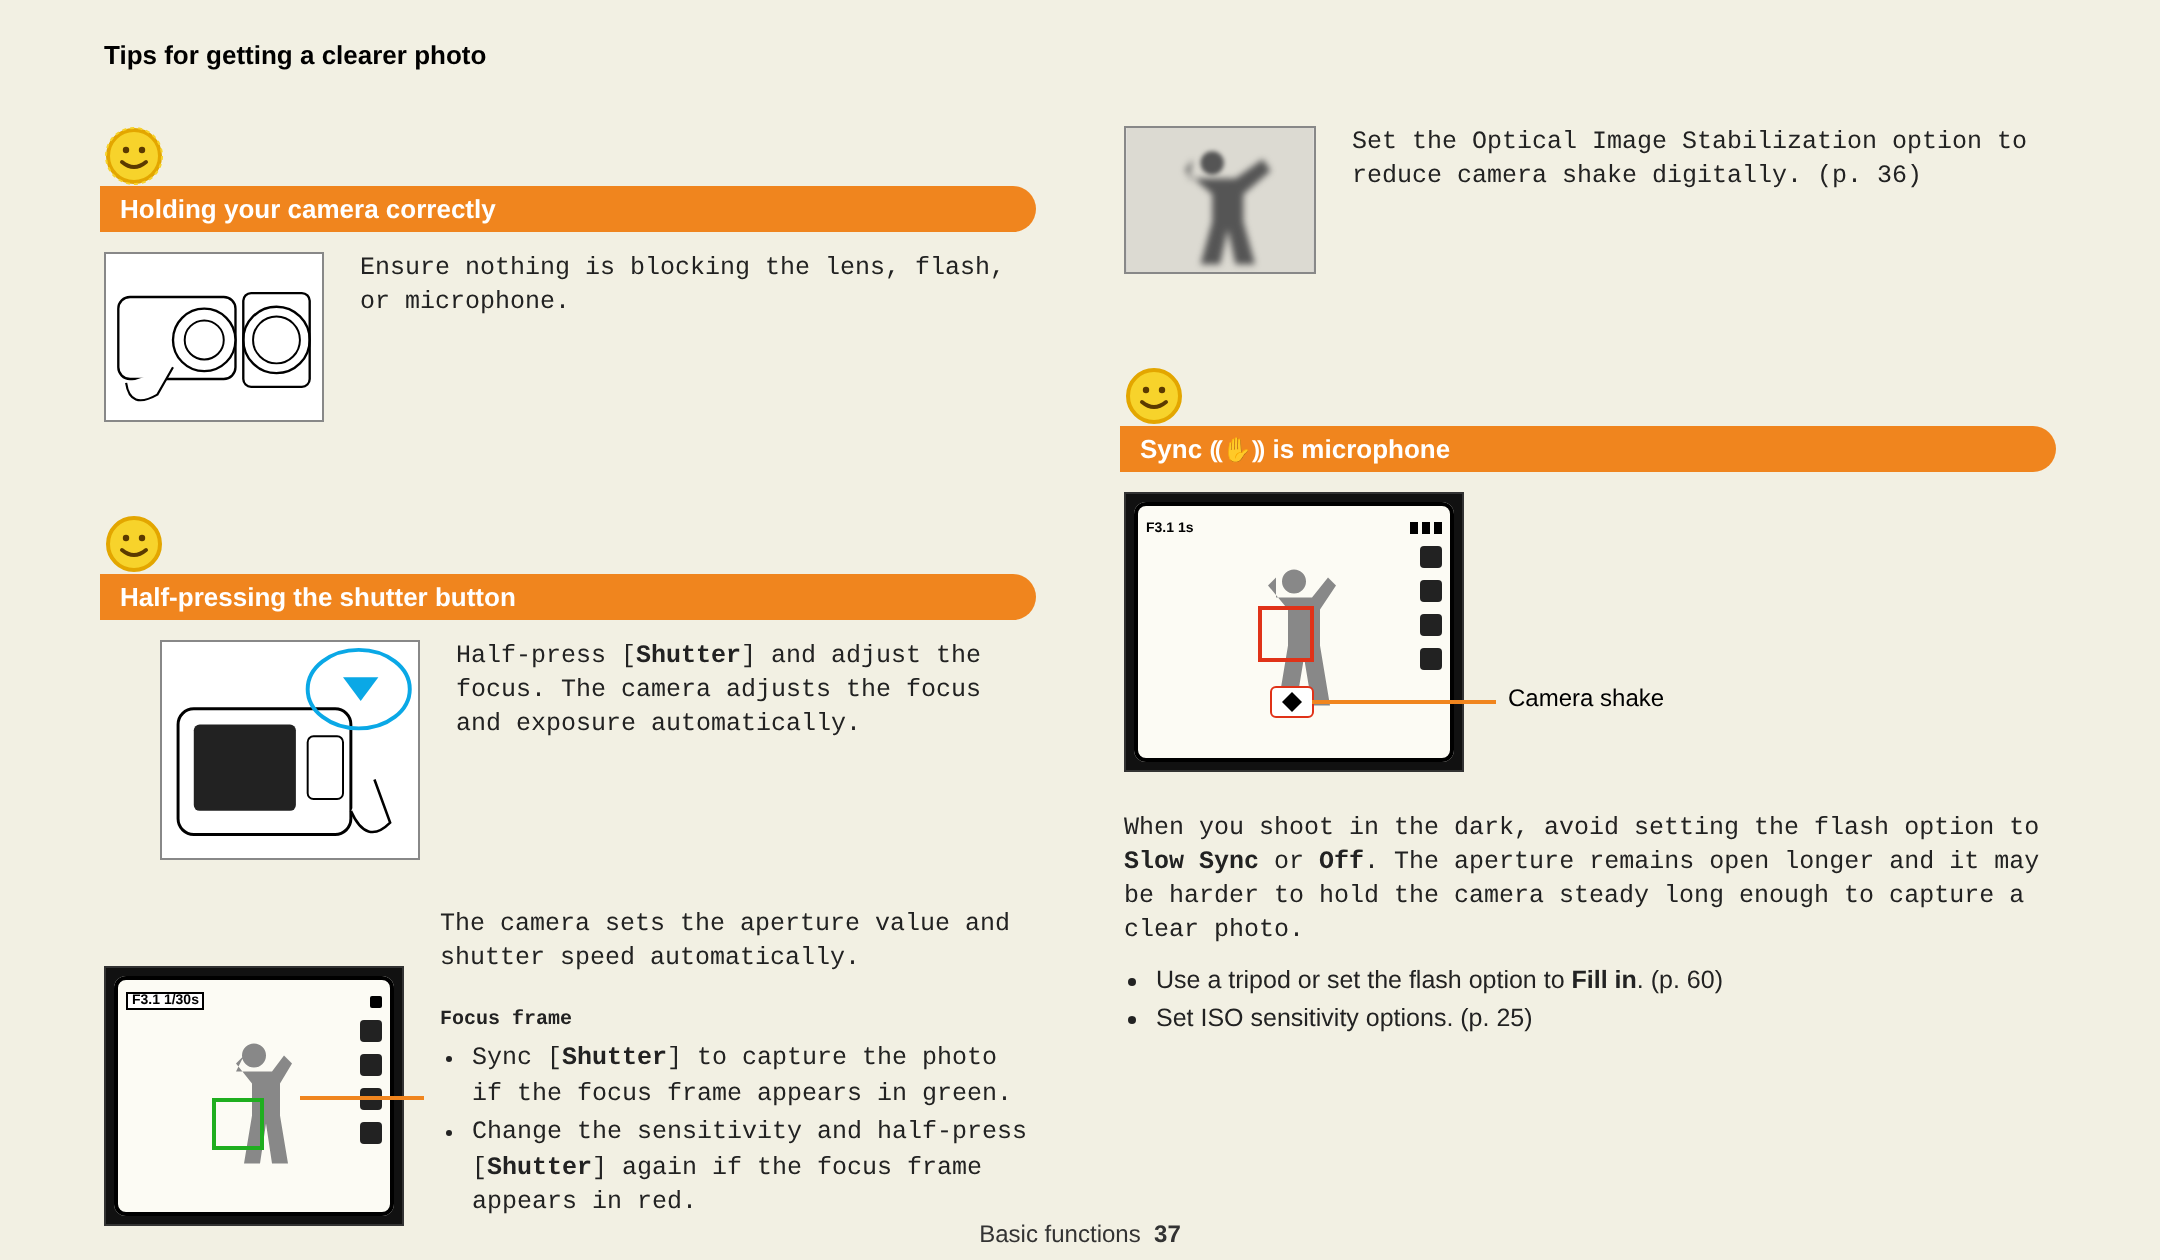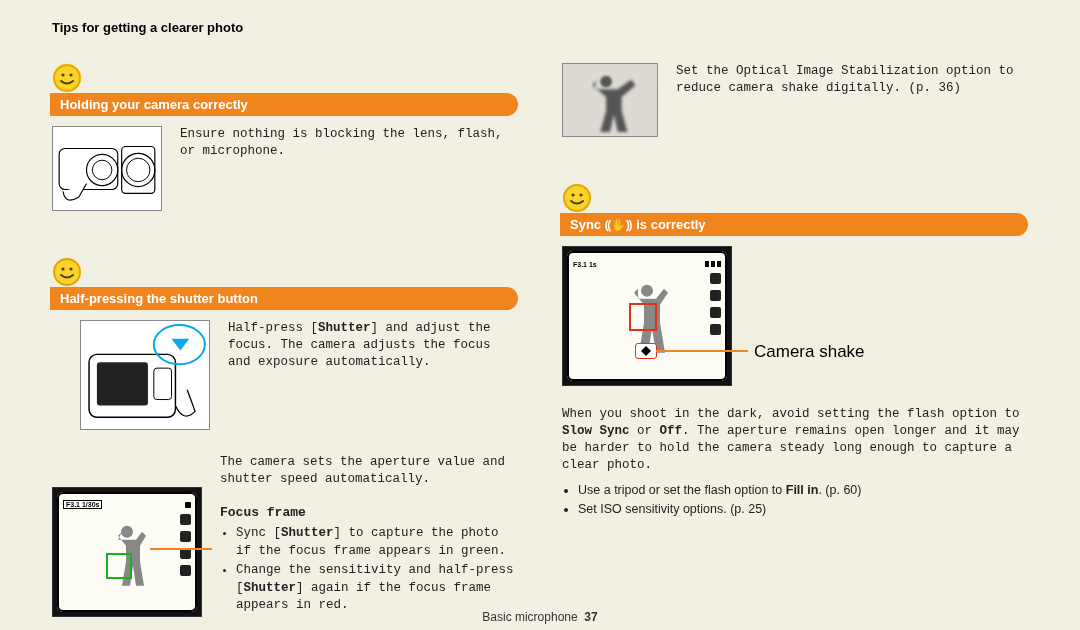--- a/index.html
+++ b/index.html
@@ -102,28 +102,28 @@
   }
   .shake-ind {
     position:absolute; width:22px; height:16px; border:1.5px solid #e03218;
     border-radius:3px; background:#fff; display:flex; align-items:center; justify-content:center;
   }
   .shake-ind::before {
     content:""; width:10px; height:10px; background:#000; border-radius:1px;
     clip-path: polygon(50% 0, 100% 50%, 50% 100%, 0 50%);
   }
   .body-text { font-size:12.5px; line-height:1.35;font-family:Liberation Mono, monospace; }
-  .subhead-black { font-weight:700; font-size:13px; margin-bottom:4px; }
+  .subhead-black { font-weight:700; font-size:10px; margin-bottom:4px; }
   ul.tips { list-style: disc; padding-left: 16px; }
   ul.tips li { line-height:1.4; margin-bottom:2px; }
   .callout-line {
     position:absolute; height:1.5px; background:#f0851e;
   }
   .callout-label {
-    position:absolute; font-size:17px; color:#000; white-space:nowrap;
+    position:absolute; font-size:12px; color:#000; white-space:nowrap;
   }
   .footer {
     position:absolute; bottom:6px; left:0; right:0; text-align:center;
     font-size:12px; color:#333;
   }
   .footer .pg { font-weight:700; }
   .cam-svg { width:100%; height:100%; }
 </style>
 </head>
 <body>
@@ -255,21 +255,21 @@
         <svg viewBox="0 0 30 30">
           <circle cx="15" cy="15" r="13" fill="#f7d32b" stroke="#e3a600" stroke-width="2"></circle>
           <circle cx="11" cy="12" r="1.6" fill="#5b3a00"></circle>
           <circle cx="19" cy="12" r="1.6" fill="#5b3a00"></circle>
           <path d="M9 18 Q15 23 21 18" stroke="#5b3a00" stroke-width="2" fill="none" stroke-linecap="round"></path>
         </svg>
       </span>
       <span class="pill">
         <span>Sync </span>
         <span class="hand-icon">⸨✋⸩</span>
-        <span> is correctly</span>
+        <span> is microphone</span>
       </span>
     </div>
 
     <div style="position:relative; margin-bottom:20px;">
       <div class="thumb lcd" style="width:170px;height:140px;">
         <div class="inner">
           <div class="topbar">
             <span style="font-weight:700;">F3.1  1s</span>
             <span style="display:flex;gap:2px;">
                 <span style="width:4px;height:6px;background:#000"></span>
@@ -303,14 +303,14 @@
       <li>
         <span>Use a tripod or set the flash option to </span><b>Fill in</b><span>. (p. 60)</span>
       </li>
       <li>Set ISO sensitivity options. (p. 25)</li>
     </ul>
 
   </div>
 </div>
 
 <div class="footer">
-  <span>Basic microphone</span>&nbsp;&nbsp;<span class="pg">37</span>
+  <span>Basic functions</span>&nbsp;&nbsp;<span class="pg">37</span>
 </div>
 
 </body></html>

